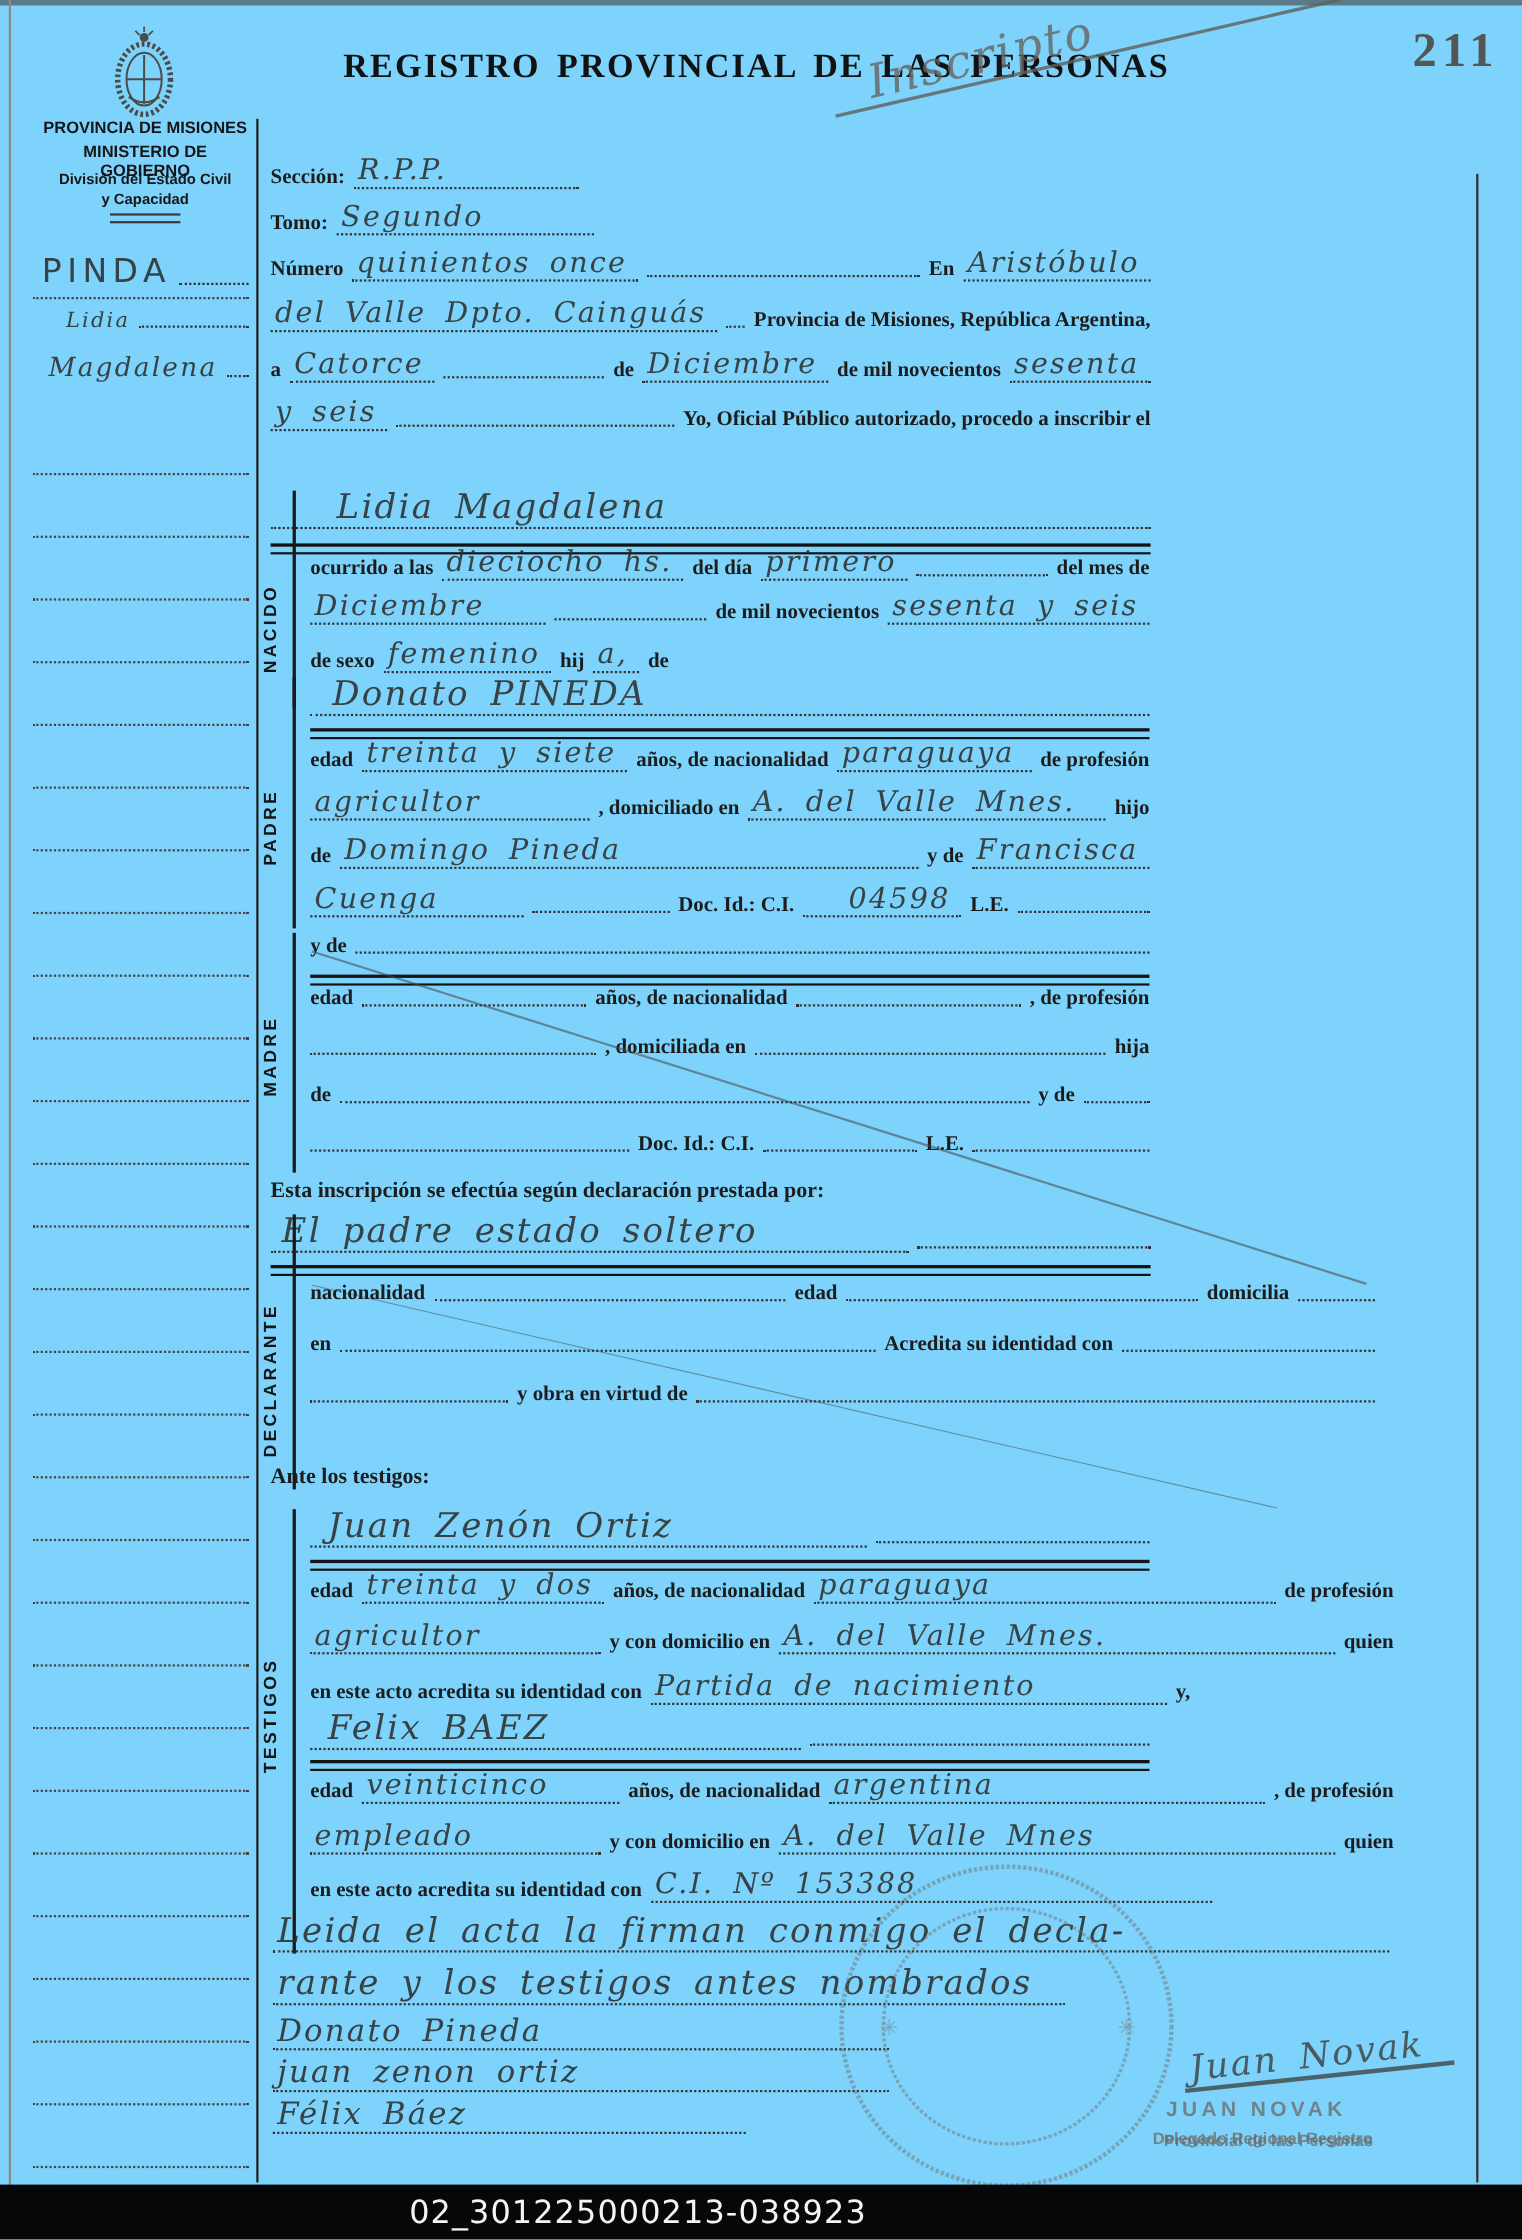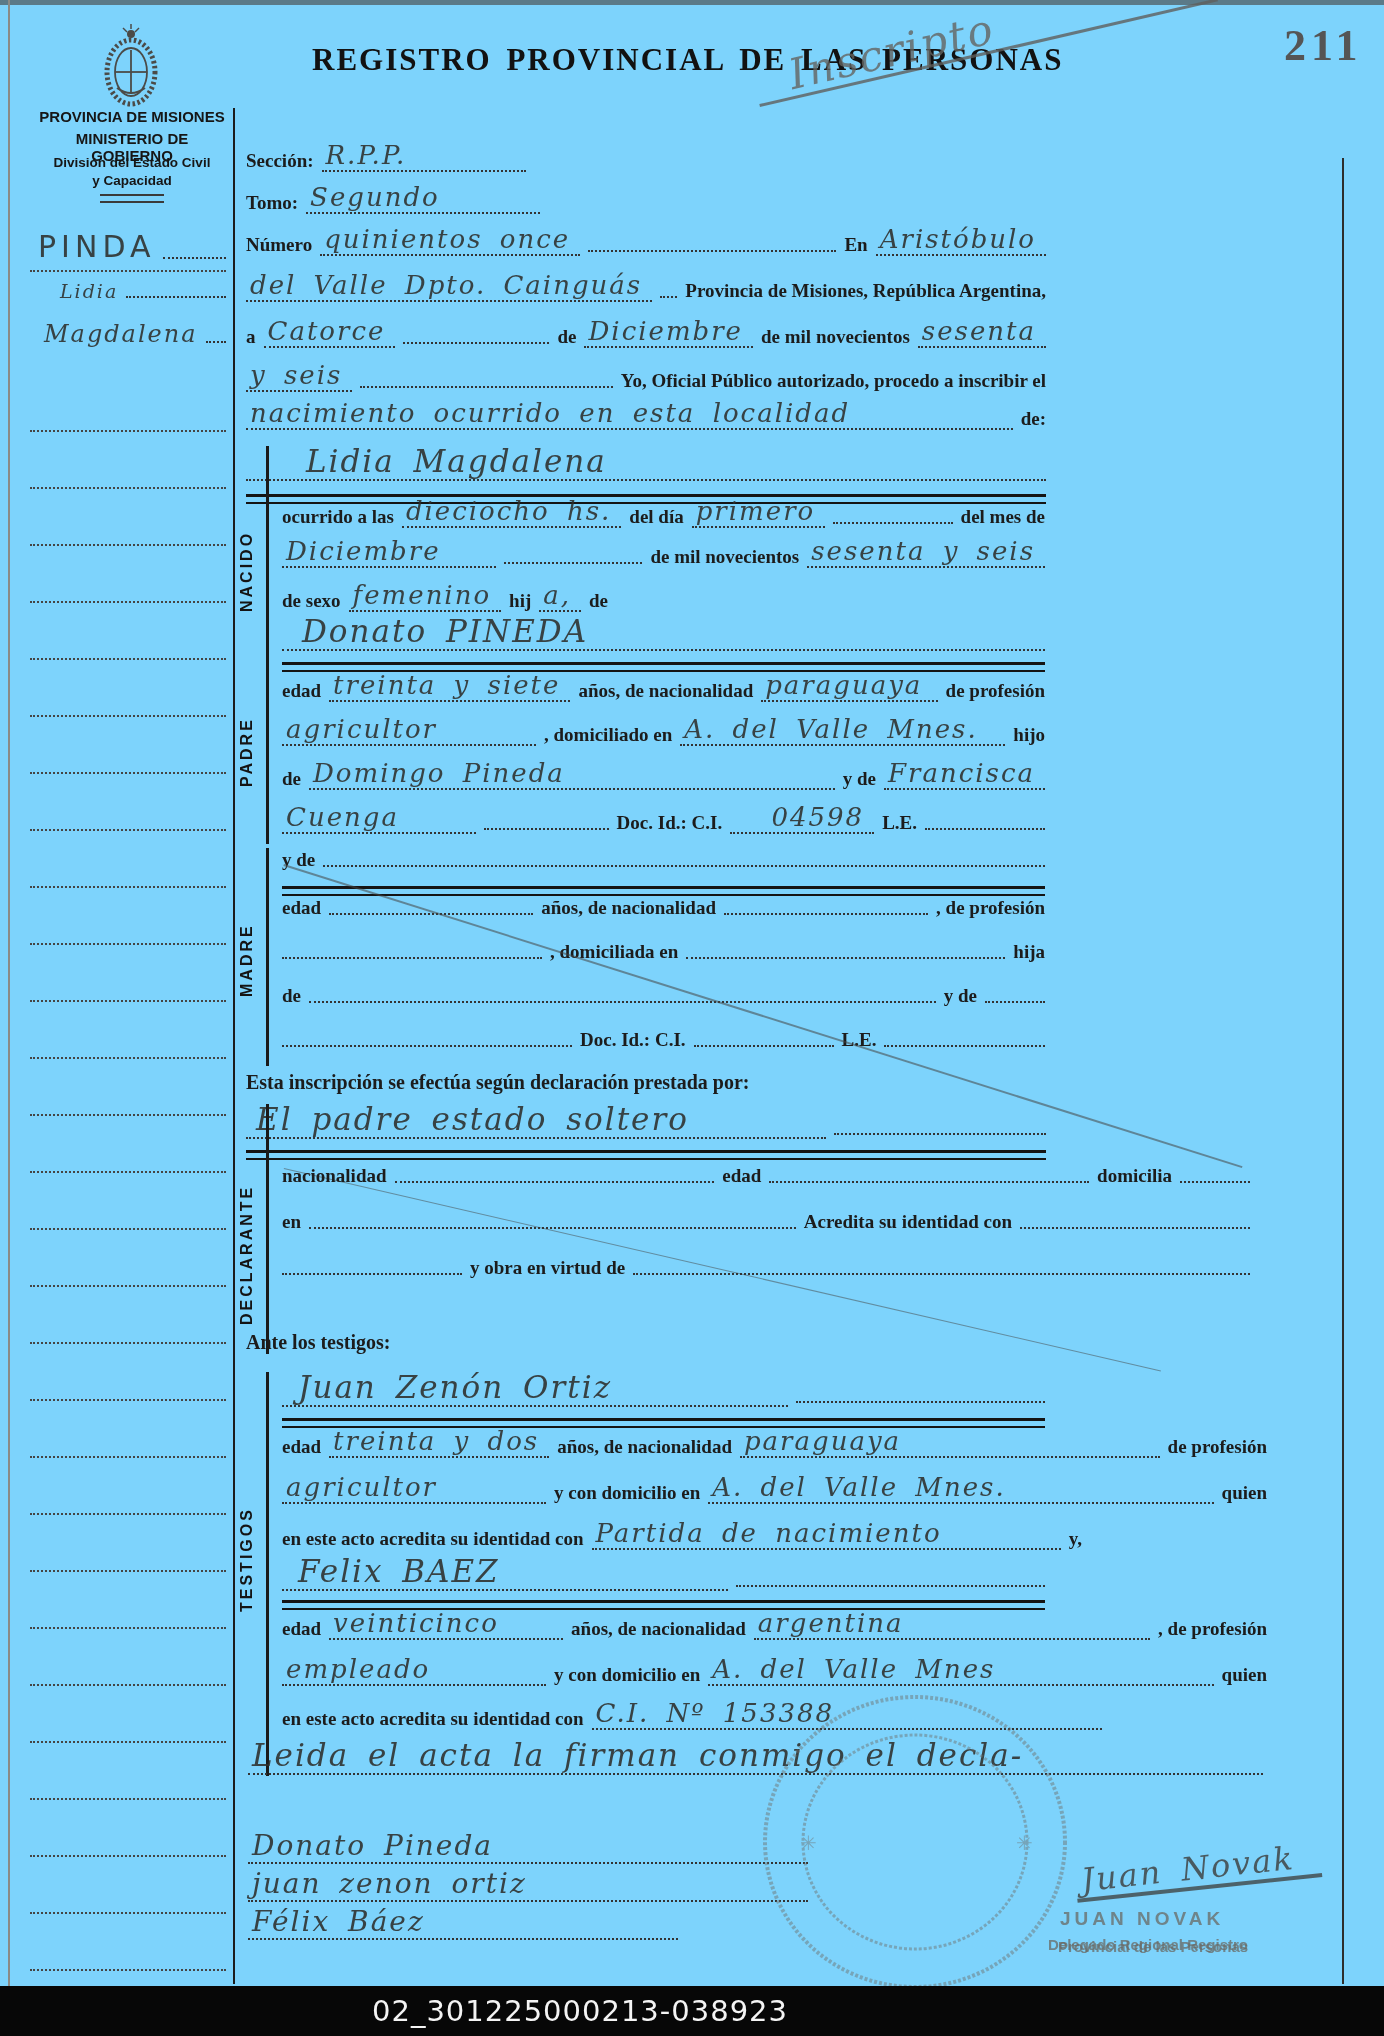--- a/index.html
+++ b/index.html
@@ -138,24 +138,20 @@
     <span class="pr">de</span>
     <span class="hw u">Diciembre</span>
     <span class="pr">de mil novecientos</span>
     <span class="hw u">sesenta</span>
   </div>
   <div class="row" style="left:246px;top:362px;width:800px;">
     <span class="hw u">y seis</span>
     <div class="fill"></div>
     <span class="pr">Yo, Oficial Público autorizado, procedo a inscribir el</span>
   </div>
-  <div class="row" style="left:246px;top:400px;width:800px;">
-    <span class="hw u grow">nacimiento ocurrido en esta localidad</span>
-    <span class="pr">de:</span>
-  </div>
   <div class="row" style="left:246px;top:446px;width:800px;">
     <span class="hw hw-lg u grow" style="padding-left:60px;">Lidia Magdalena</span>
   </div>
   <div class="dbl" style="left:246px;top:494px;width:800px;"></div>
 
   <div class="vlabel" style="left:238px;top:500px;height:142px;">NACIDO</div>
   <div class="vbar" style="left:266px;top:446px;height:198px;"></div>
 
   <div class="row" style="left:282px;top:498px;width:763px;">
     <span class="pr">ocurrido a las</span>
@@ -330,20 +326,23 @@
     <span class="hw u grow">A. del Valle Mnes</span>
     <span class="pr">quien</span>
   </div>
   <div class="row" style="left:282px;top:1700px;width:820px;">
     <span class="pr">en este acto acredita su identidad con</span>
     <span class="hw u grow">C.I. Nº 153388</span>
   </div>
 
   <div class="row" style="left:248px;top:1740px;width:1015px;">
     <span class="hw hw-lg u grow">Leida el acta la firman conmigo el decla-</span>
+  </div>
+  <div class="row" style="left:248px;top:1788px;width:720px;">
+    <span class="hw hw-lg u grow">rante y los testigos antes nombrados</span>
   </div>
   <div class="row" style="left:248px;top:1832px;width:560px;">
     <span class="hw u grow" style="font-size:28px;">Donato Pineda</span>
   </div>
   <div class="row" style="left:248px;top:1870px;width:560px;">
     <span class="hw u grow" style="font-size:28px;">juan zenon ortiz</span>
   </div>
   <div class="row" style="left:248px;top:1908px;width:430px;">
     <span class="hw u grow" style="font-size:28px;">Félix Báez</span>
   </div>

